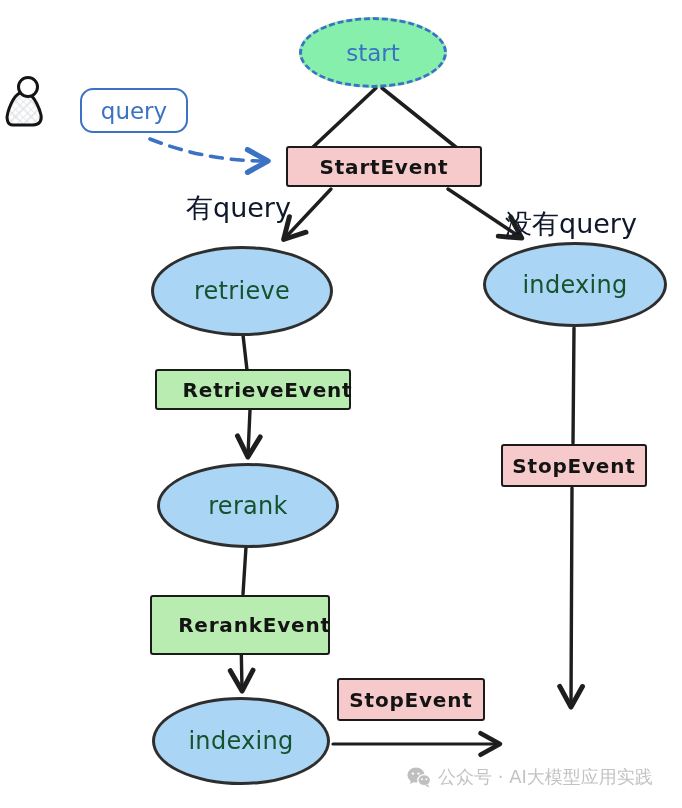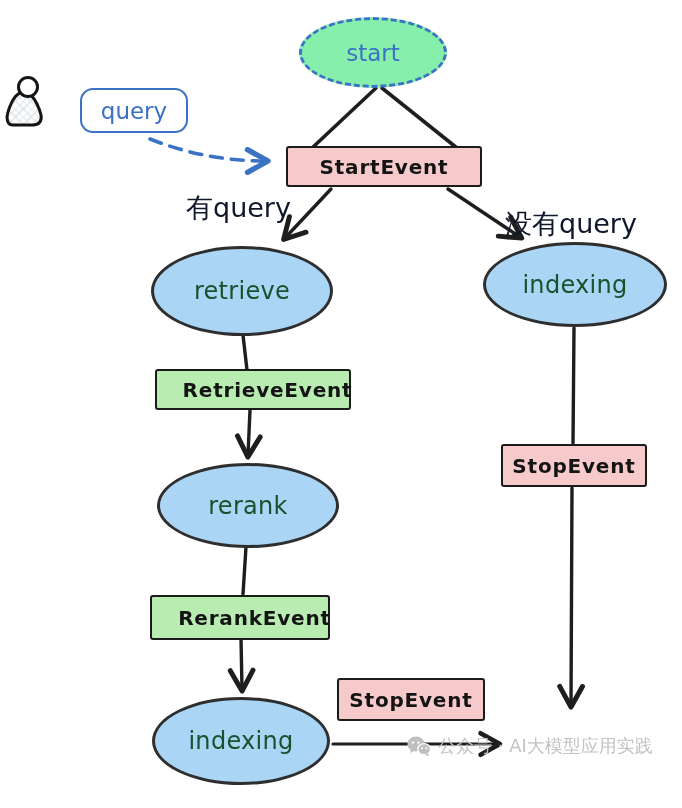--- a/index.html
+++ b/index.html
@@ -109,38 +109,38 @@
   </div>
 
   <div class="node event-box green" style="left:155px; top:369px; width:196px; height:41px;">
     <span>RetrieveEvent</span>
   </div>
 
   <div class="node ellipse" style="left:157px; top:463px; width:182px; height:85px;">
     <span>rerank</span>
   </div>
 
-  <div class="node event-box green" style="left:150px; top:595px; width:180px; height:45px;">
+  <div class="node event-box green" style="left:150px; top:595px; width:180px; height:60px;">
     <span>RerankEvent</span>
   </div>
 
   <div class="node ellipse" style="left:152px; top:697px; width:178px; height:88px;">
     <span>indexing</span>
   </div>
 
   <div class="node event-box pink" style="left:501px; top:444px; width:146px; height:43px;">
     <span>StopEvent</span>
   </div>
 
   <div class="node event-box pink" style="left:337px; top:678px; width:148px; height:43px;">
     <span>StopEvent</span>
   </div>
 
 
-  <div class="watermark" style="left:407px; top:734px;">
+  <div class="watermark" style="left:407px; top:765px;">
     <svg width="24" height="21" viewBox="0 0 24 21">
       <ellipse cx="9" cy="8" rx="8.6" ry="7.4" fill="#bfbfbf"></ellipse>
       <path d="M4 13 L3 17 L8 14.5 Z" fill="#bfbfbf"></path>
       <circle cx="6" cy="6.6" r="1.2" fill="#ffffff"></circle>
       <circle cx="11.5" cy="6.6" r="1.2" fill="#ffffff"></circle>
       <ellipse cx="17.2" cy="13.2" rx="6.4" ry="5.6" fill="#bfbfbf" stroke="#ffffff" stroke-width="1.4"></ellipse>
       <path d="M21 17.4 L22.4 20.4 L18 18.6 Z" fill="#bfbfbf"></path>
       <circle cx="15" cy="12.2" r="1" fill="#ffffff"></circle>
       <circle cx="19.4" cy="12.2" r="1" fill="#ffffff"></circle>
     </svg>

